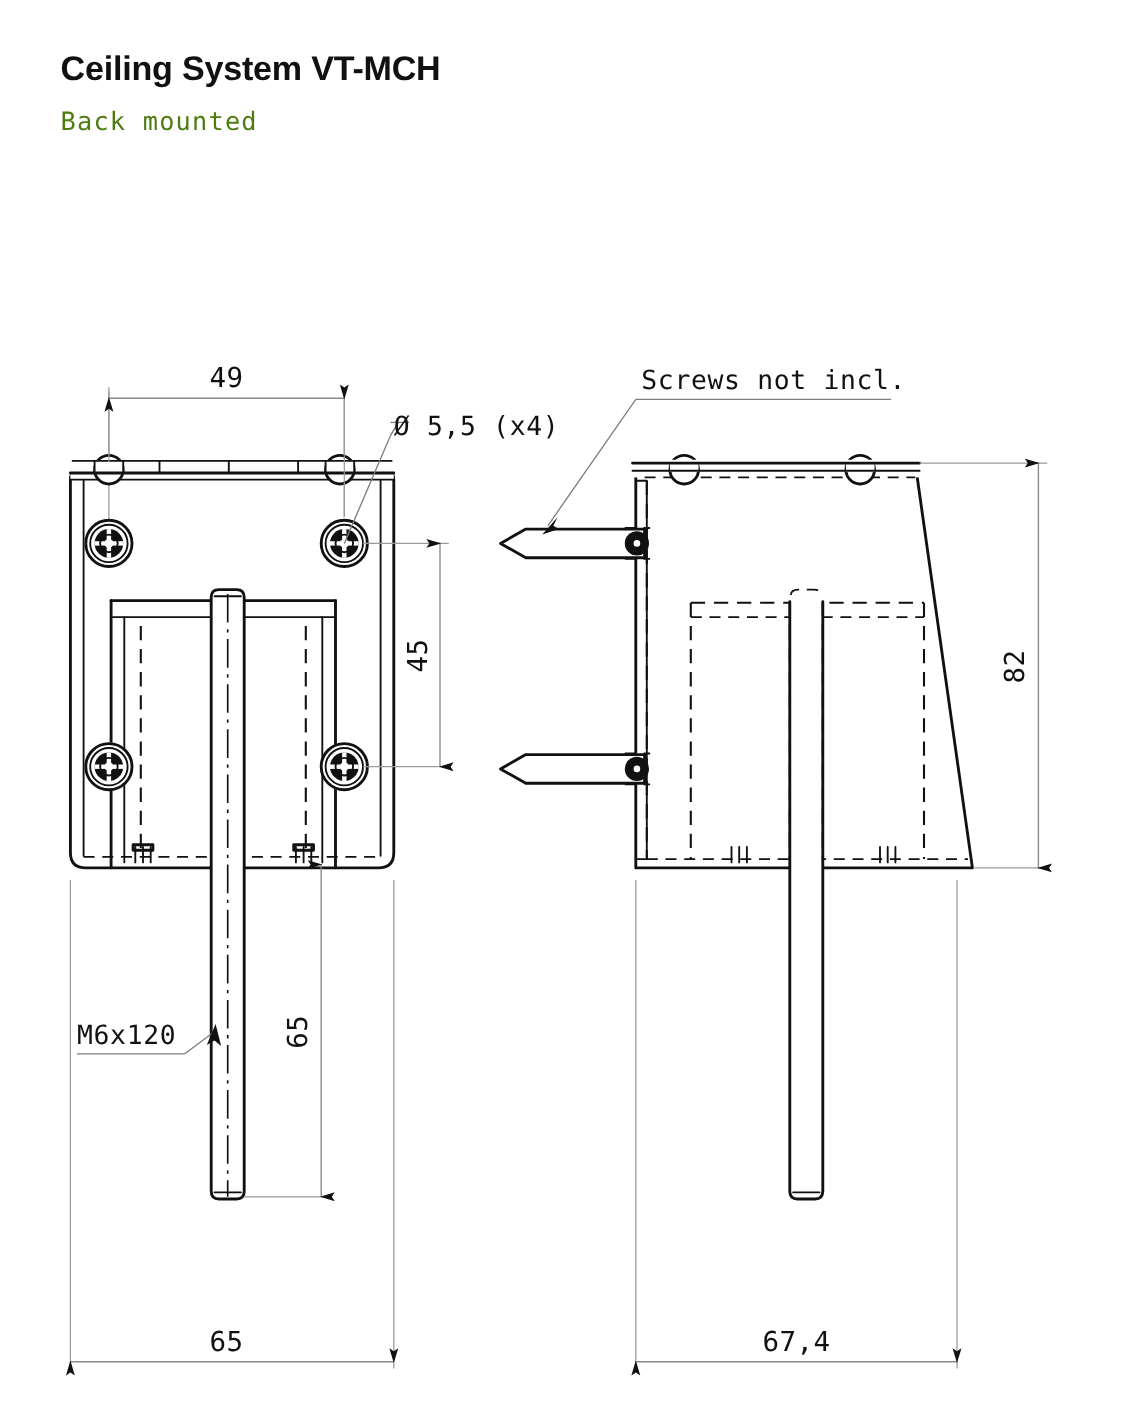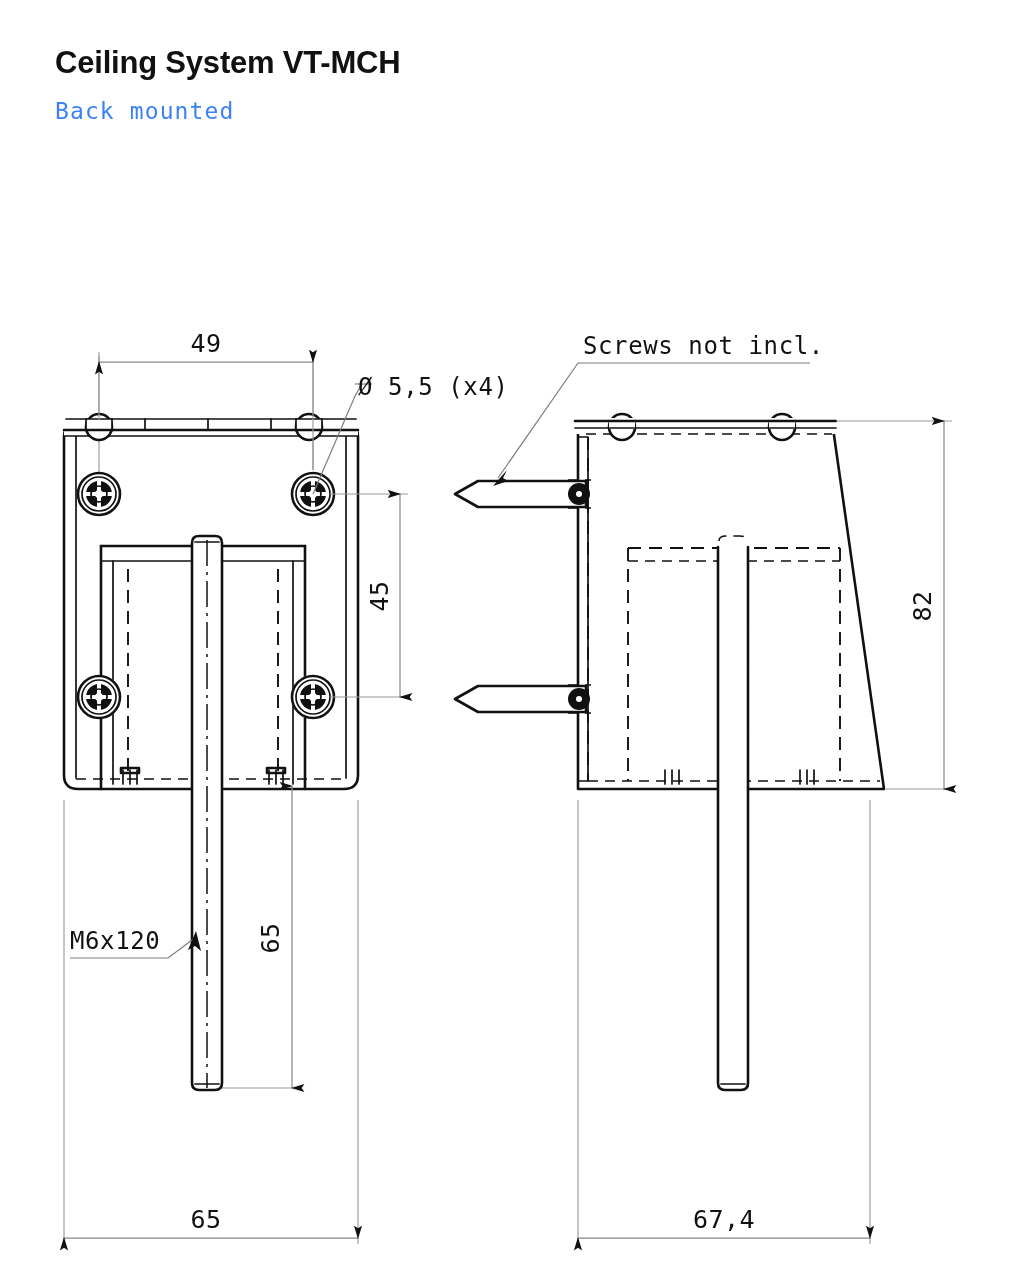--- a/index.html
+++ b/index.html
@@ -37,21 +37,21 @@
     color: #111111;
     white-space: pre;
   }
   .doc-subtitle {
     font-family: "DejaVu Sans Mono", monospace;
     font-size: 23px;
     letter-spacing: 1.1px;
     line-height: 1.2;
     margin: 0;
     padding-top: 17px;
-    color: #3b82f6;
+    color: #4d7c0f;
     white-space: pre;
   }
   #drawing {
     position: absolute;
     left: 0;
     top: 0;
     width: 1024px;
     height: 1280px;
   }
   svg { display: block; }

